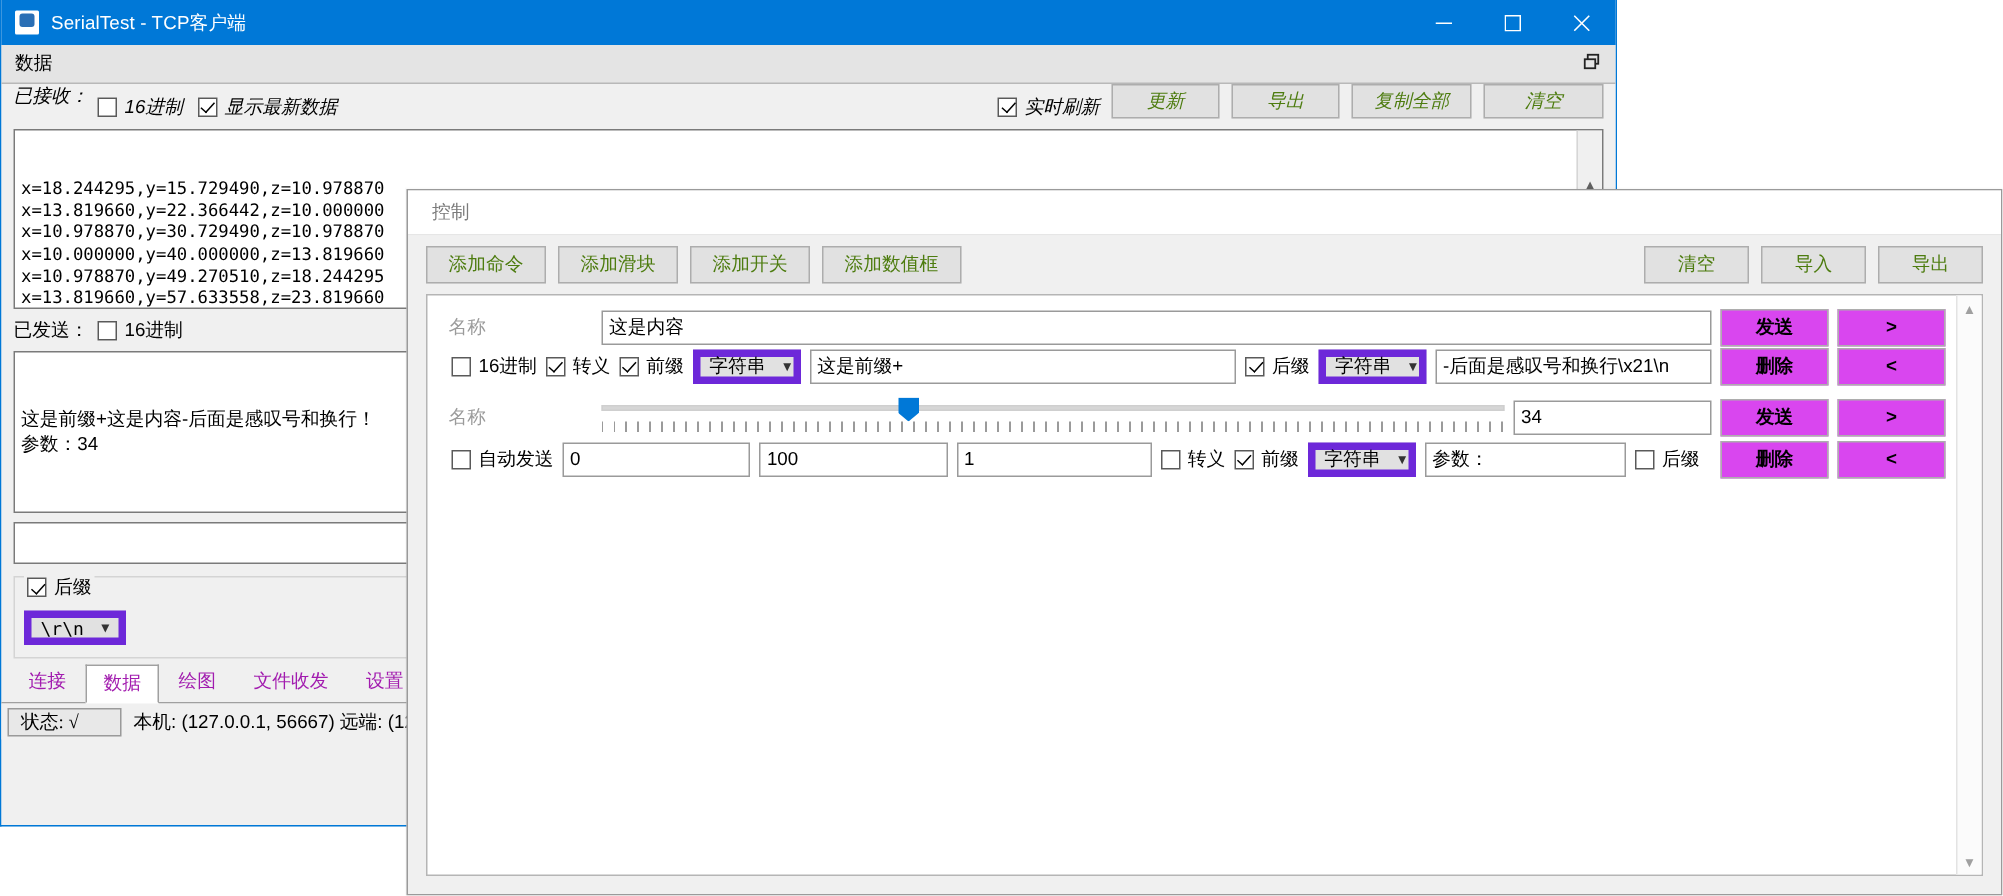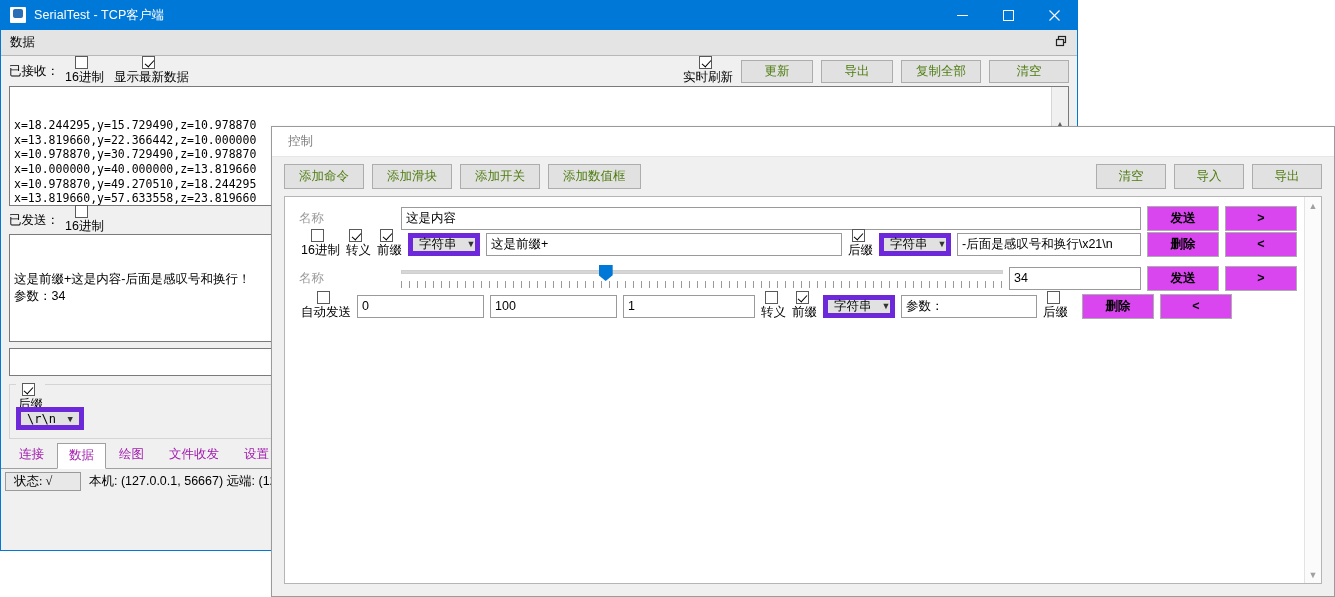--- a/index.html
+++ b/index.html
@@ -78,30 +78,30 @@
   #main-body {
     flex: 1;
     display: flex; flex-direction: column;
     padding: 0;
     background: #f0f0f0;
     min-height: 0;
   }
 
   .row-recv {
     height: 30px;
-    display: flex; align-items: center;
+    display: flex; 
     padding: 0 8px;
     flex: none;
+    font-style: italic;
   }
   .lbl { font-size: 12.5px; color: #000; white-space: nowrap; }
   .chk {
     display: inline-flex; align-items: center;
     font-size: 12.5px; color: #000;
     white-space: nowrap;
-    flex-direction: column;
   }
   .chk .box {
     width: 13px; height: 13px;
     border: 1px solid #5a5a5a;
     background: #fff;
     margin-right: 5px;
     position: relative;
     flex: none;
   }
   .chk.on .box::after {

